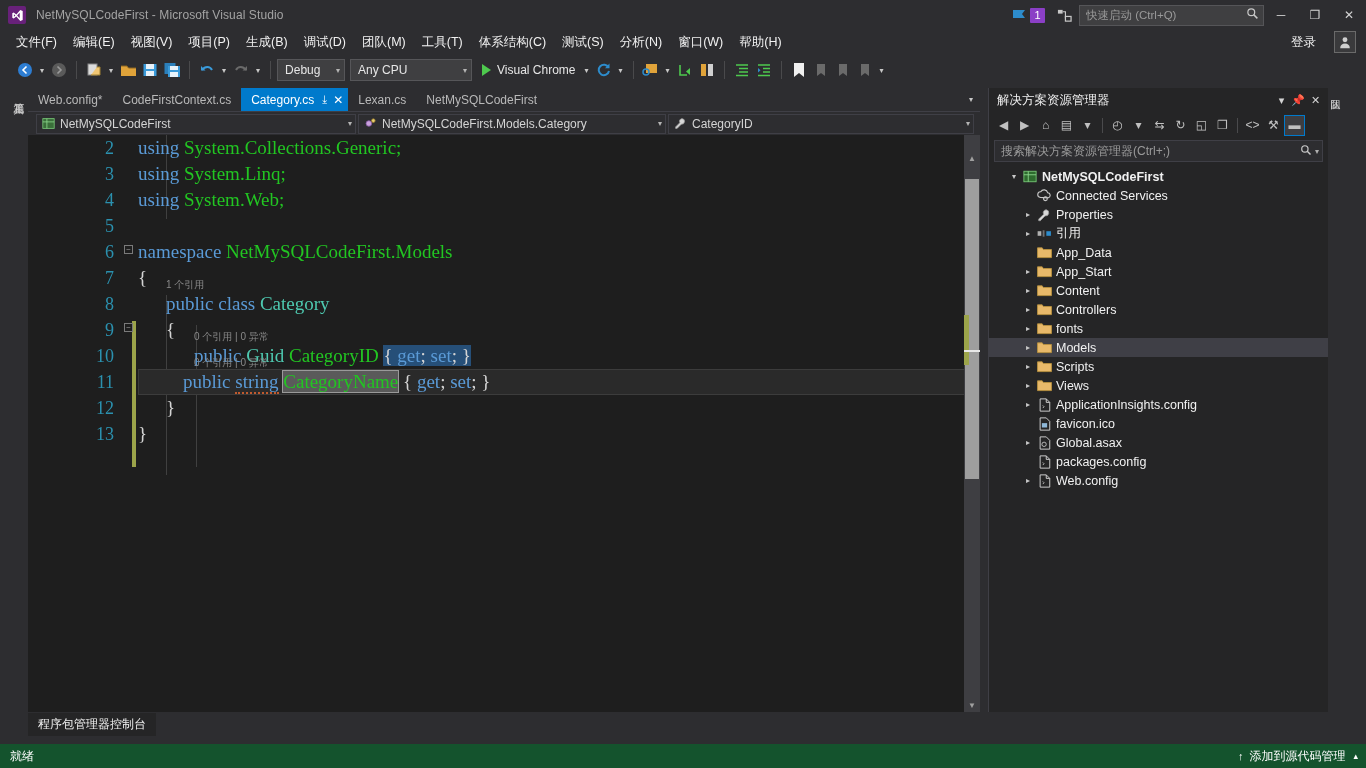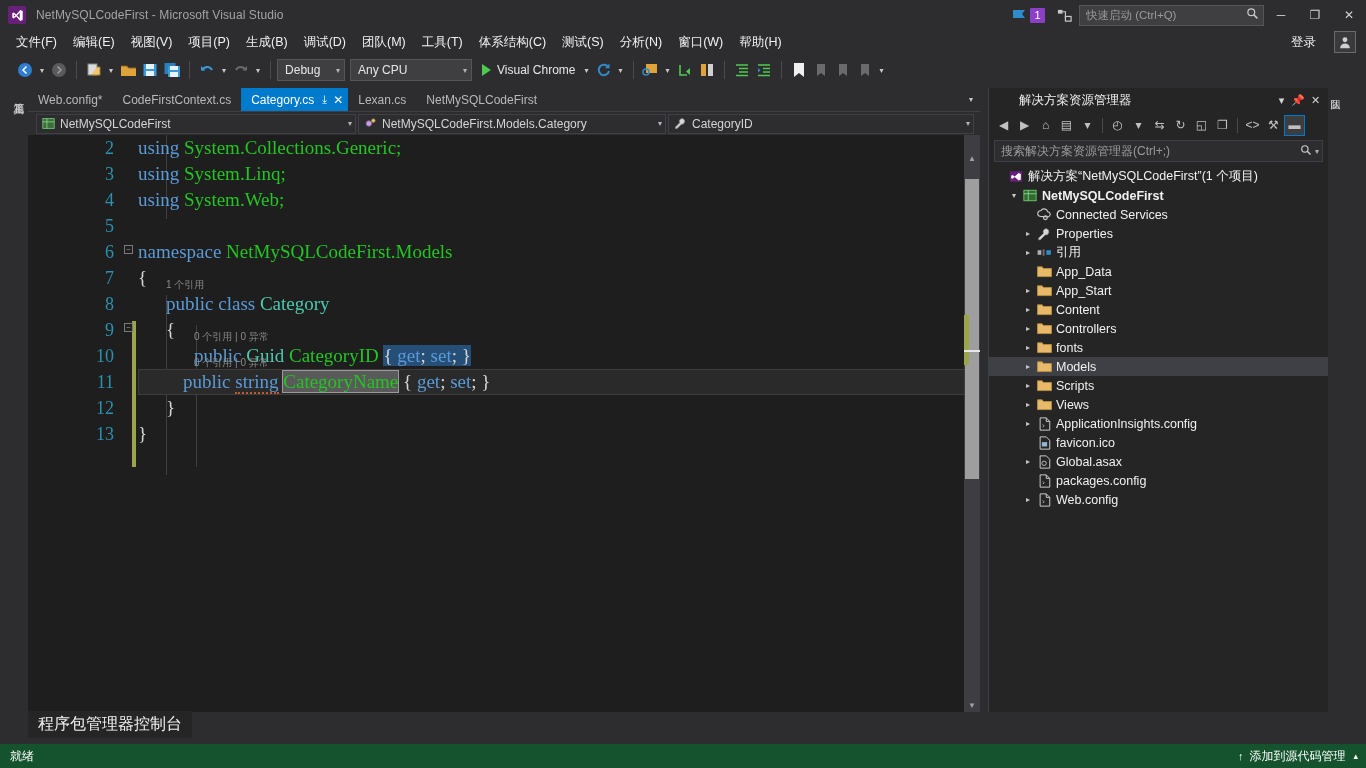--- a/index.html
+++ b/index.html
@@ -217,21 +217,21 @@
   }
   .hscroll-r { position: absolute; right: 18px; }
 
   
   .se {
     position: absolute; left: 988px; top: 88px; width: 340px; height: 624px;
     background: #252526; border-left: 1px solid #3f3f46;
   }
   .se-header {
     height: 24px; display: flex; align-items: center; padding: 0 4px 0 8px;
-    color: #f1f1f1; font-size: 12.5px; background: #252526; margin-left: 22px;
+    color: #f1f1f1; font-size: 12.5px; background: #252526;
   }
   .se-title { flex: 1; white-space: nowrap; }
   .se-hbtn { width: 17px; height: 20px; display:flex; align-items:center; justify-content:center; color: #d4d4d4; font-size: 11px; }
   .se-toolbar {
     height: 26px; display: flex; align-items: center; padding-left: 4px;
     background: #252526;
   }
   .se-tb {
     width: 21px; height: 21px; display: flex; align-items: center;
     justify-content: center; color: #c0c0c0; font-size: 12px;
@@ -268,21 +268,21 @@
   .se-vtab .vtab2 {
     writing-mode: vertical-rl; text-orientation: upright;
     color: #d0d0d0; font-size: 10px; padding: 4px 0; letter-spacing: -1px;
   }
 
   
   .bottom-tabrow {
     position: absolute; left: 28px; top: 712px; width: 952px; height: 24px;
     background: #2d2d30; display: flex; align-items: center;
   }
-  .bottom-tab { color: #d0d0d0; font-size: 16px; padding: 3px 10px; }
+  .bottom-tab { color: #d0d0d0; font-size: 12px; padding: 3px 10px; }
   .bottom-tab.sel { background: #252526; color: #f1f1f1; }
   .statusbar {
     position: absolute; left: 0; top: 744px; width: 1366px; height: 24px;
     background: #14532d; display: flex; align-items: center;
     color: #ffffff; font-size: 12px;
   }
   .sb-ready { padding-left: 10px; width: 260px; }
   .sb-cell { width: 94px; text-align: left; margin-top: 40px; }
   .sb-right { margin-left: auto; display: flex; align-items: center; padding-right: 8px; }
   .sb-right .up { margin-right: 6px; font-size: 11px; }
@@ -672,30 +672,20 @@
       <input type="text" value="" placeholder="搜索解决方案资源管理器(Ctrl+;)" style="">
       <span style="color:#c9c9c9">
         <svg width="12" height="12" viewBox="0 0 16 16">
             <circle cx="6.5" cy="6.5" r="4.2" fill="none" stroke="#c9c9c9" stroke-width="1.6"></circle>
             <path d="M9.7 9.7 14 14" stroke="#c9c9c9" stroke-width="1.9"></path>
           </svg>
       </span>
       <span style="color:#b0b0b0;font-size:8px;margin-left:3px">▾</span>
     </div>
     <div class="se-tree" id="setree">
-        <div class="tnode" style="padding-left: 4px;">
-          <span class="tw"></span>
-          <span class="ticon">
-            <svg width="14" height="13" viewBox="0 0 16 14">
-              <rect x="1" y="1" width="14" height="12" fill="#68217a"></rect>
-              <path d="M11 3 6.5 7 4 5.3 2.5 6v3l1.5.7L6.5 7.5 11 11.5l2.5-1V4z" fill="#fff"></path>
-            </svg>
-          </span>
-          <span class="tlabel">解决方案“NetMySQLCodeFirst”(1 个项目)</span>
-        </div>
         <div class="tnode bold" style="padding-left: 18px;">
           <span class="tw">▾</span>
           <span class="ticon">
             <svg width="14" height="13" viewBox="0 0 16 14">
               <rect x="1" y="1" width="14" height="12" fill="#2e6b2e" stroke="#78c878"></rect>
               <path d="M1 5h14M6 1v12" stroke="#8ed88e"></path>
             </svg>
           </span>
           <span class="tlabel">NetMySQLCodeFirst</span>
         </div>

